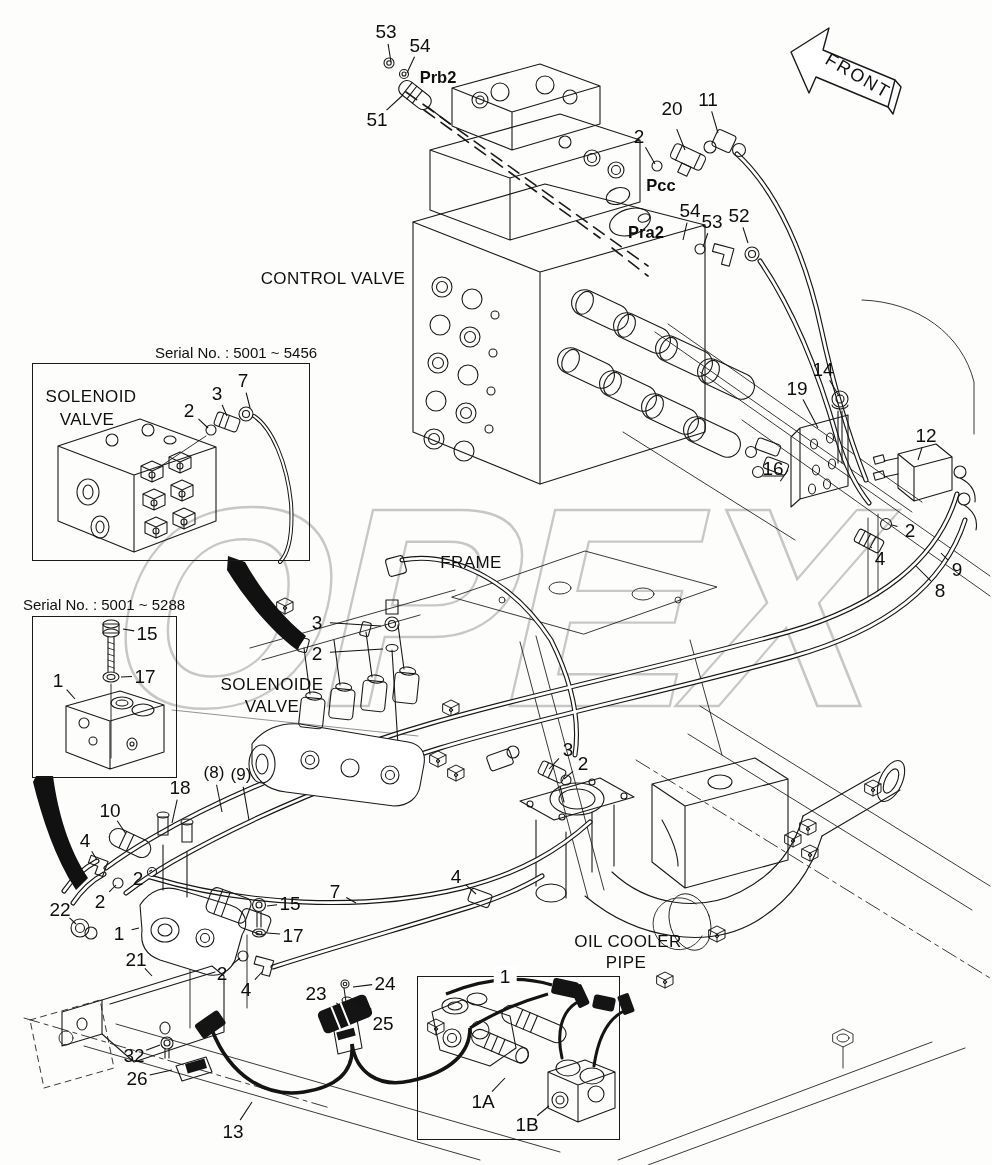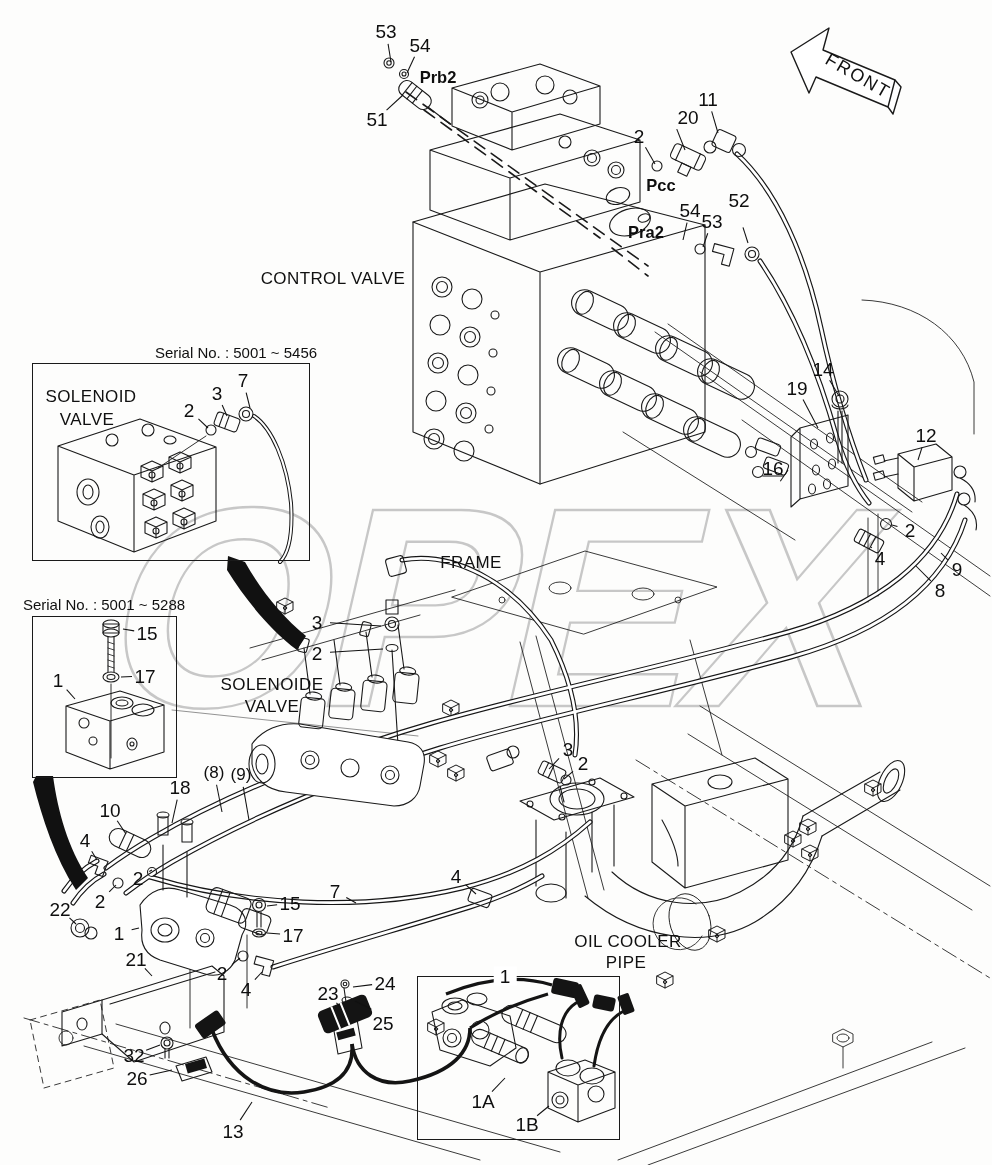--- a/index.html
+++ b/index.html
@@ -557,26 +557,26 @@
     <div class="section" style="left: 272px; top: 706px;">VALVE</div>
     <div class="section" style="left: 628px; top: 941px;">OIL COOLER</div>
     <div class="section" style="left: 626px; top: 962px;">PIPE</div>
     <div class="caption" style="left: 236px; top: 352px;">Serial No. : 5001 ~ 5456</div>
     <div class="caption" style="left: 104px; top: 604px;">Serial No. : 5001 ~ 5288</div>
     <div class="callout" style="left: 386px; top: 31px;">53</div>
     <div class="callout" style="left: 420px; top: 45px;">54</div>
     <div class="callout bold" style="left: 438px; top: 77px;">Prb2</div>
     <div class="callout" style="left: 377px; top: 119px;">51</div>
     <div class="callout" style="left: 708px; top: 99px;">11</div>
-    <div class="callout" style="left: 672px; top: 117px; margin-left: 16px;">20</div>
+    <div class="callout" style="left: 672px; top: 108px;">20</div>
     <div class="callout" style="left: 639px; top: 136px;">2</div>
     <div class="callout bold" style="left: 661px; top: 185px;">Pcc</div>
     <div class="callout" style="left: 690px; top: 210px;">54</div>
     <div class="callout" style="left: 712px; top: 221px;">53</div>
-    <div class="callout" style="left: 739px; top: 200px; text-align: right;">52</div>
+    <div class="callout" style="left: 739px; top: 215px; text-align: right;">52</div>
     <div class="callout bold" style="left: 646px; top: 232px;">Pra2</div>
     <div class="callout" style="left: 823px; top: 369px;">14</div>
     <div class="callout" style="left: 797px; top: 388px;">19</div>
     <div class="callout" style="left: 926px; top: 435px;">12</div>
     <div class="callout" style="left: 773px; top: 468px; text-decoration: underline;">16</div>
     <div class="callout" style="left: 910px; top: 530px;">2</div>
     <div class="callout" style="left: 880px; top: 558px;">4</div>
     <div class="callout" style="left: 957px; top: 569px;">9</div>
     <div class="callout" style="left: 940px; top: 590px;">8</div>
     <div class="callout" style="left: 317px; top: 622px;">3</div>
@@ -593,21 +593,21 @@
     <div class="callout" style="left: 100px; top: 901px;">2</div>
     <div class="callout" style="left: 60px; top: 909px;">22</div>
     <div class="callout" style="left: 119px; top: 933px;">1</div>
     <div class="callout" style="left: 136px; top: 959px;">21</div>
     <div class="callout" style="left: 290px; top: 903px;">15</div>
     <div class="callout" style="left: 293px; top: 935px;">17</div>
     <div class="callout" style="left: 222px; top: 973px;">2</div>
     <div class="callout" style="left: 246px; top: 989px;">4</div>
     <div class="callout" style="left: 335px; top: 891px;">7</div>
     <div class="callout" style="left: 385px; top: 983px;">24</div>
-    <div class="callout" style="left: 328px; top: 993px;">23</div>
+    <div class="callout" style="left: 316px; top: 993px;">23</div>
     <div class="callout" style="left: 383px; top: 1015px; margin-top: 8px;">25</div>
     <div class="callout" style="left: 134px; top: 1055px;">32</div>
     <div class="callout" style="left: 137px; top: 1078px;">26</div>
     <div class="callout" style="left: 233px; top: 1131px;">13</div>
     <div class="callout bg" style="left: 505px; top: 976px;">1</div>
     <div class="callout" style="left: 483px; top: 1101px;">1A</div>
     <div class="callout" style="left: 527px; top: 1124px;">1B</div>
     <div class="callout" style="left: 189px; top: 410px;">2</div>
     <div class="callout" style="left: 217px; top: 393px;">3</div>
     <div class="callout" style="left: 243px; top: 380px;">7</div>

